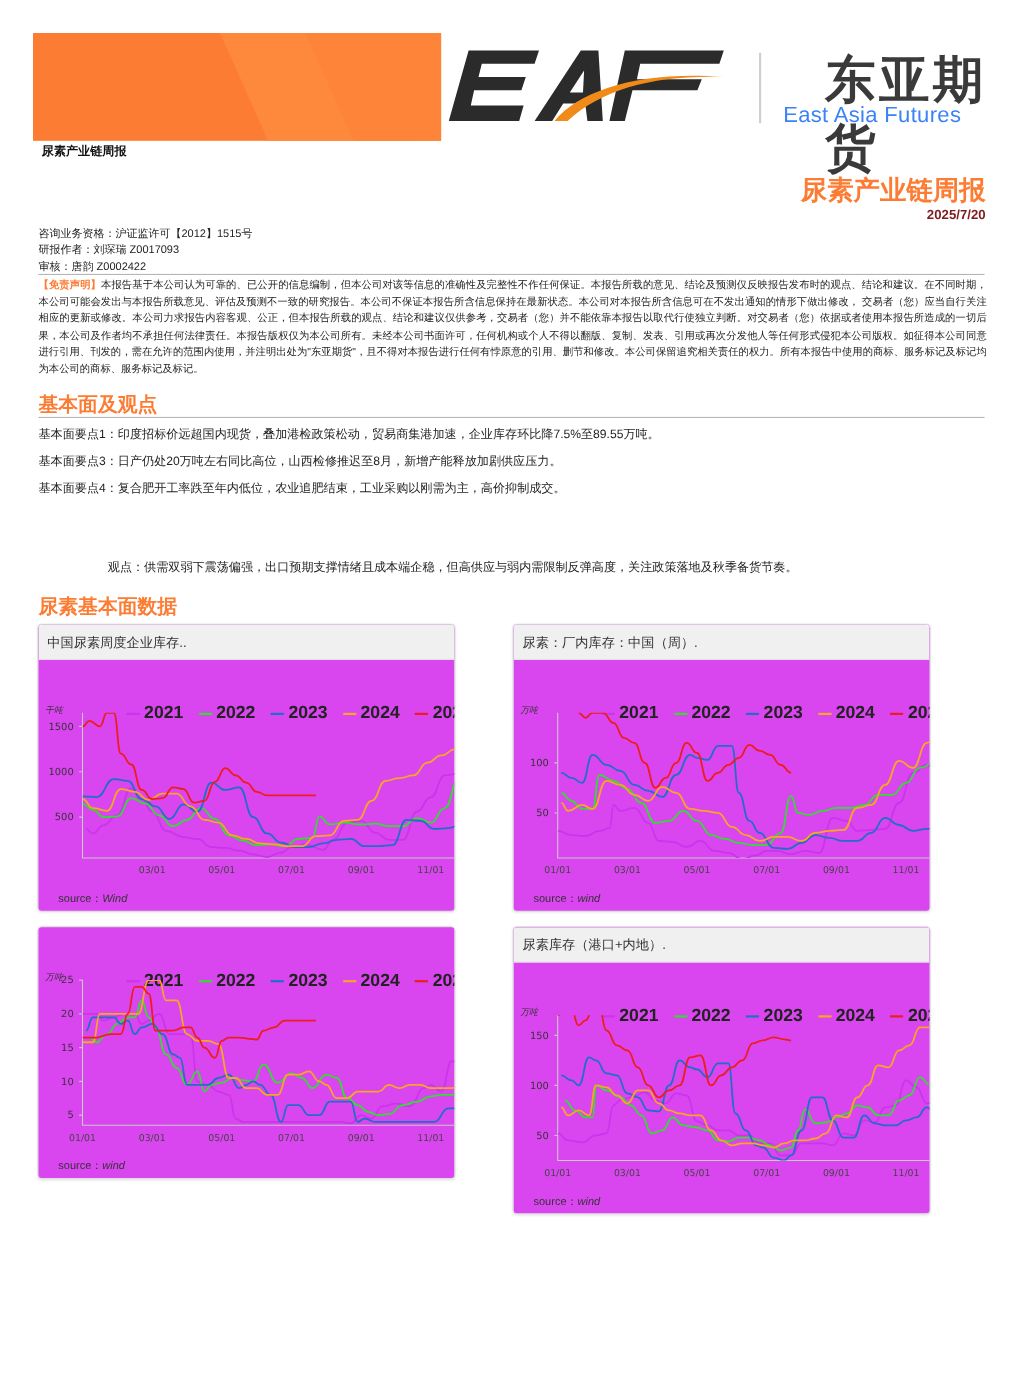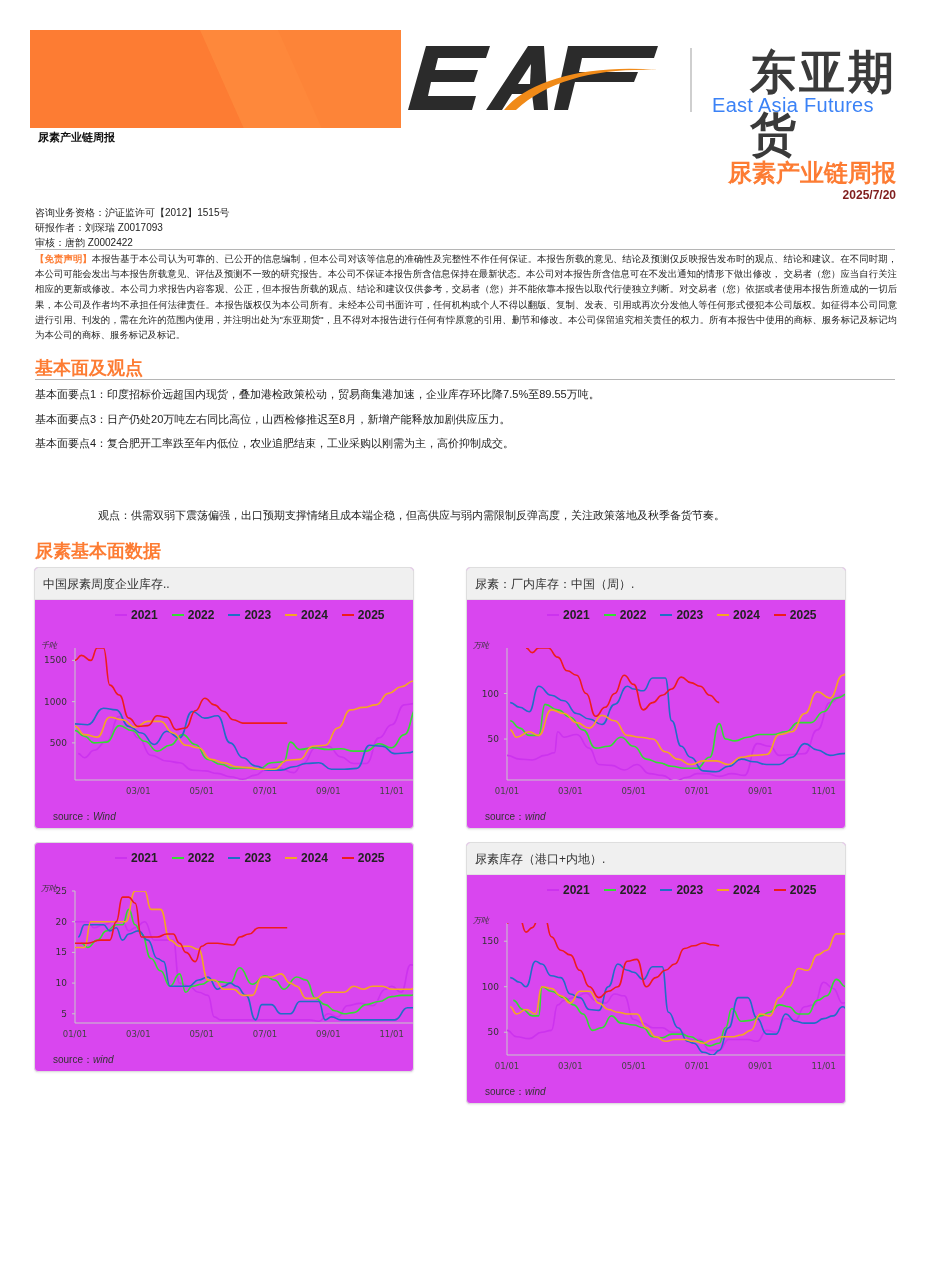--- a/index.html
+++ b/index.html
@@ -27,21 +27,21 @@
   .disclaimer .tag { color: #fd7c33; font-weight: bold; }
 
   .section-h { position: absolute; left: 35px; font-size: 18px; font-weight: bold; color: #fd7c33; }
   .points { position: absolute; left: 35px; top: 387px; font-size: 11px; color: #222; }
   .points div { height: 24.5px; }
   .view { position: absolute; left: 52px; top: 508px; font-size: 11px; color: #222; margin-left: 46px; }
 
   .card { position: absolute; width: 380px; border: 1px solid #dedede; border-radius: 4px; background: #d946ef; box-shadow: 0 1px 2px rgba(0,0,0,0.08); overflow: hidden; }
   .card-head { height: 32px; background: #f0f0f0; border-bottom: 1px solid #e2e2e2; padding: 8px 8px; font-size: 12px; color: #333; }
   .card-body { position: relative; height: 228px; }
-  .legend { position: absolute; left: 80px; top: 8px; display: flex; gap: 14px; font-size: 12px; font-weight: bold; color: #222; }
+  .legend { position: absolute; left: 80px; top: 40px; display: flex; gap: 14px; font-size: 16px; font-weight: bold; color: #222; }
   .legend-item { display: flex; align-items: center; gap: 4px; }
   .legend-swatch { display: inline-block; width: 12px; height: 2px; }
   .unit { position: absolute; left: 6px; top: 40px; font-size: 8px; color: #333; font-style: italic; }
   .chart-svg { position: absolute; left: 0; top: 0; }
   .source { position: absolute; left: 18px; top: 210px; font-size: 10px; color: #333; }
   .source i { font-style: italic; }
 </style>
 </head>
 <body>
 

